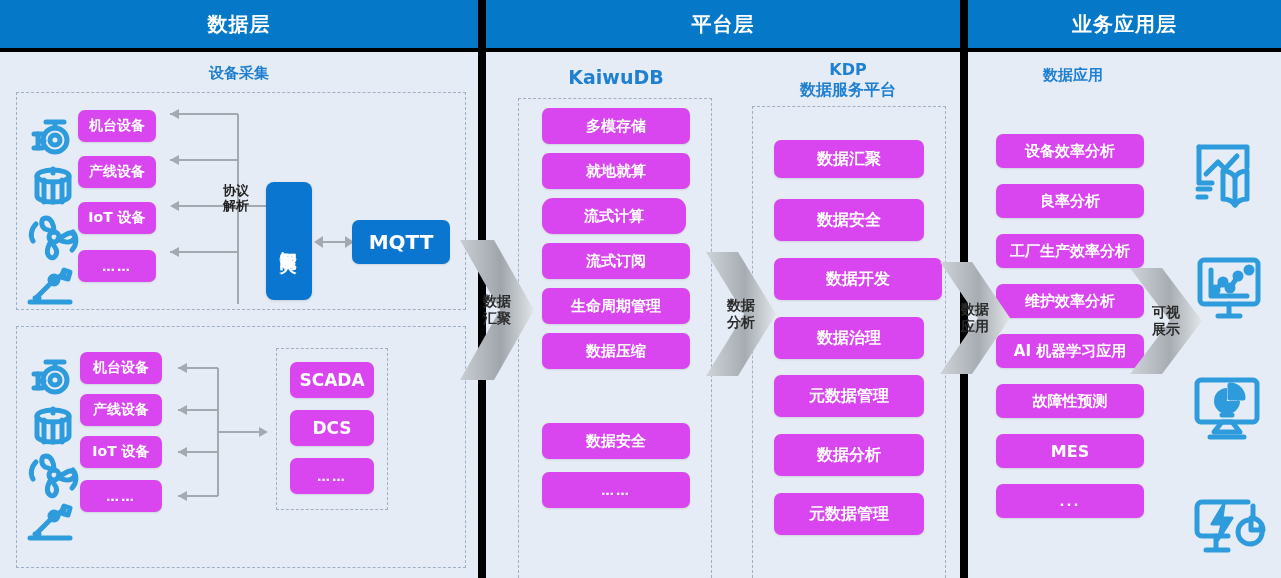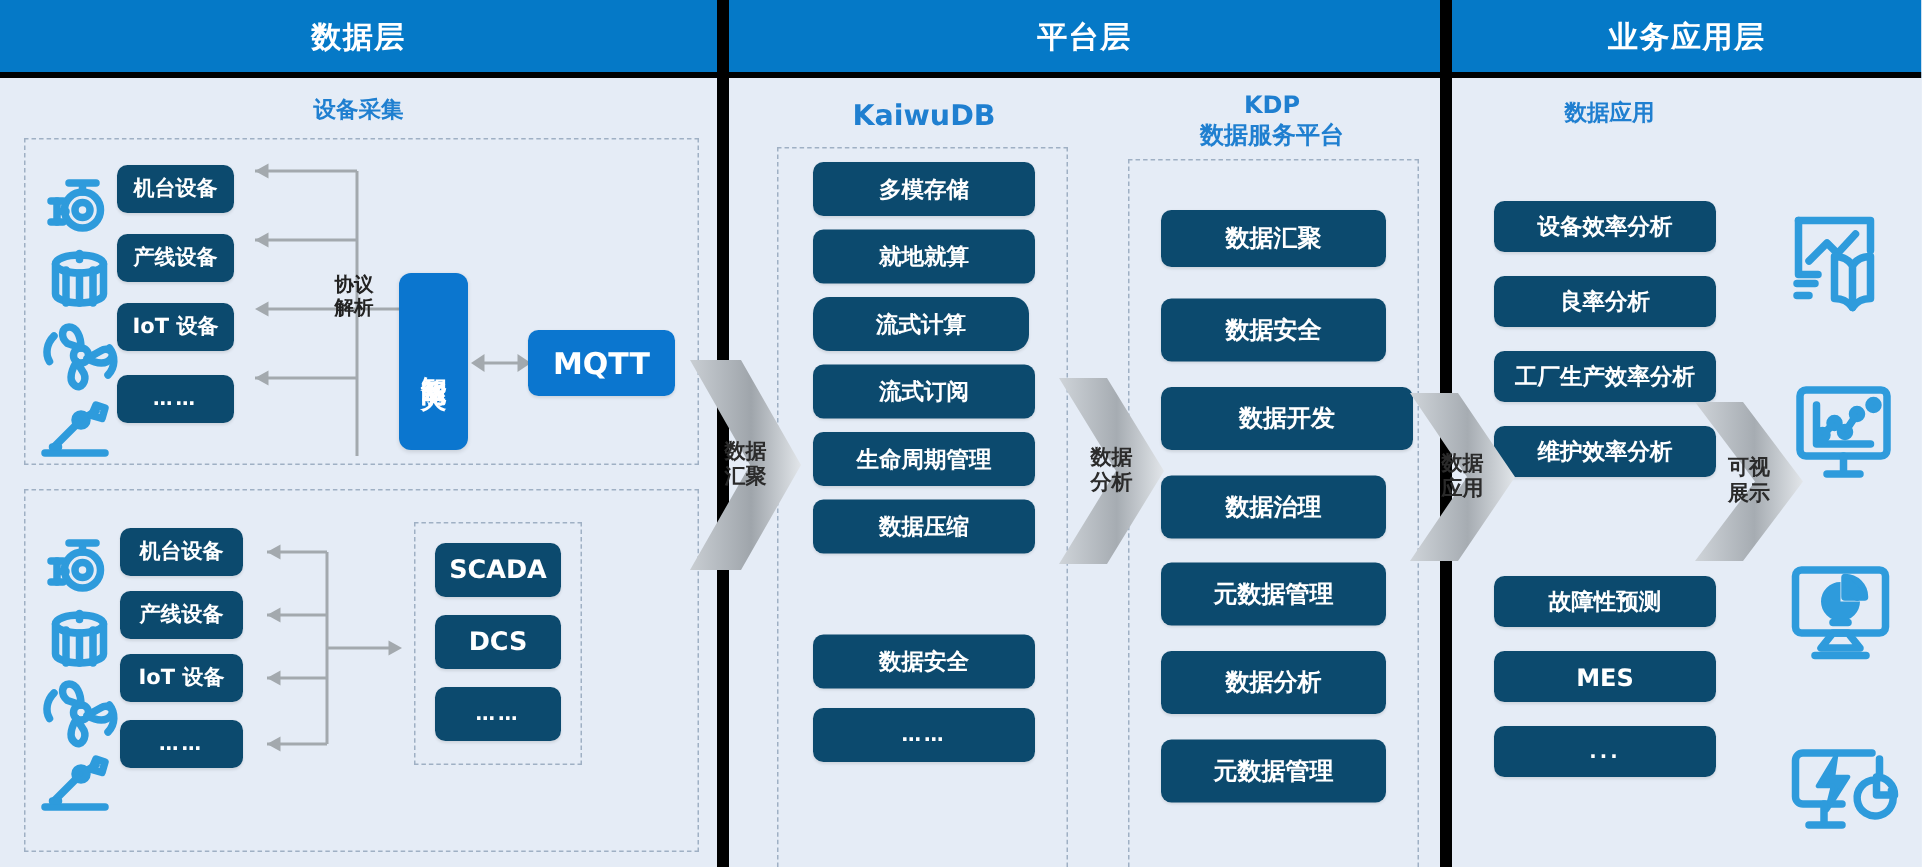--- a/index.html
+++ b/index.html
@@ -19,21 +19,21 @@
 
   .panel-body{position:absolute;left:0;right:0;top:52px;bottom:0;}
 
   
   .sec-title{position:absolute;color:#1f7fd0;font-weight:bold;font-size:15px;text-align:center;line-height:1.25;}
 
   
   .dashed{position:absolute;border:1.5px dashed #9fb0c4;box-sizing:border-box;}
 
   
-  .pill{position:absolute;background:#0c4a6e;color:#fff;border-radius:7px;
+  .pill{position:absolute;background:#d946ef;color:#fff;border-radius:7px;
         display:flex;align-items:center;justify-content:center;font-weight:bold;
         box-shadow:0 1px 2px rgba(0,0,0,.10);text-align:center;white-space:nowrap;}
   .pill.dark{background:#0b76cf;}
   .dots{letter-spacing:2px;font-size:13px;}
 
   
   .vpill{position:absolute;background:#0b76cf;color:#fff;border-radius:8px;
          display:flex;align-items:center;justify-content:center;font-weight:bold;font-size:17px;
          writing-mode:vertical-rl;text-orientation:upright;letter-spacing:2px;
          box-shadow:0 1px 3px rgba(0,0,0,.12);}
@@ -273,20 +273,21 @@
       <span>业务应用层</span>
     </div>
     <div class="panel-body">
 
       <div class="sec-title" style="left:10px;top:14px;width:190px;">数据应用</div>
 
       <div class="pill" style="left:28px;top:82px;width:148px;height:34px;font-size:15px;">设备效率分析</div>
       <div class="pill" style="left:28px;top:132px;width:148px;height:34px;font-size:15px;">良率分析</div>
       <div class="pill" style="left:28px;top:182px;width:148px;height:34px;font-size:15px;">工厂生产效率分析</div>
       <div class="pill" style="left:28px;top:232px;width:148px;height:34px;font-size:15px;">维护效率分析</div>
+      <div class="pill" style="left:28px;top:282px;width:148px;height:34px;font-size:15px;">AI 机器学习应用</div>
       <div class="pill" style="left:28px;top:332px;width:148px;height:34px;font-size:15px;">故障性预测</div>
       <div class="pill" style="left:28px;top:382px;width:148px;height:34px;font-size:16px;">MES</div>
       <div class="pill dots" style="left:28px;top:432px;width:148px;height:34px;">...</div>
 
       <div class="viz-icon" style="left:218px;top:82px;">
         <svg width="80" height="78" viewBox="0 0 80 78">
             <g class="icon-blue">
           <path d="M13 13h48v20"></path>
               <path d="M13 13v36h13"></path>
           <path d="M20 40l12-12 7 7 12-13"></path>

